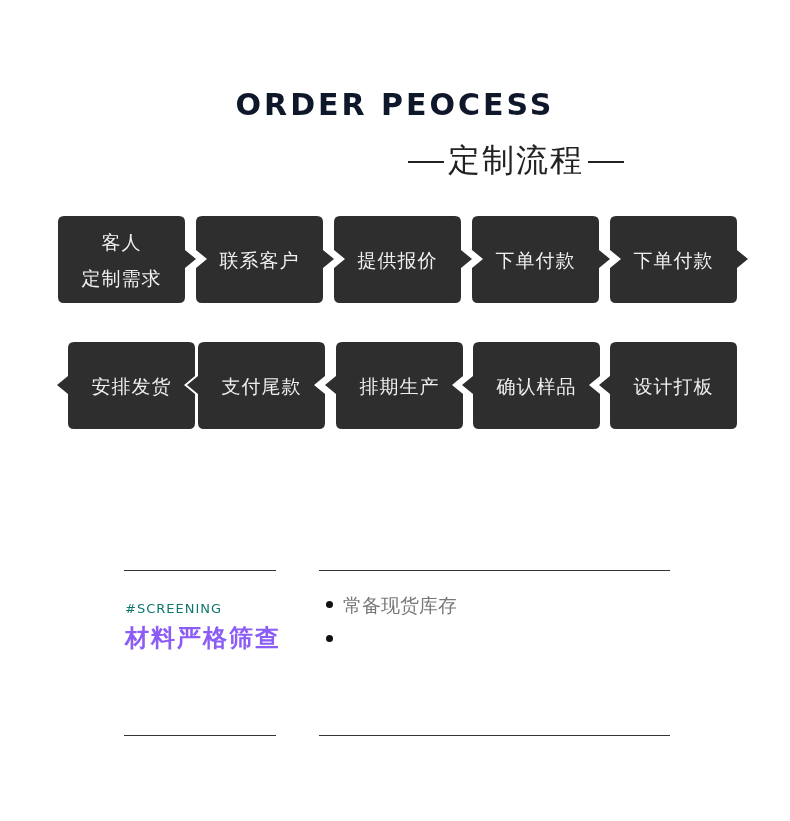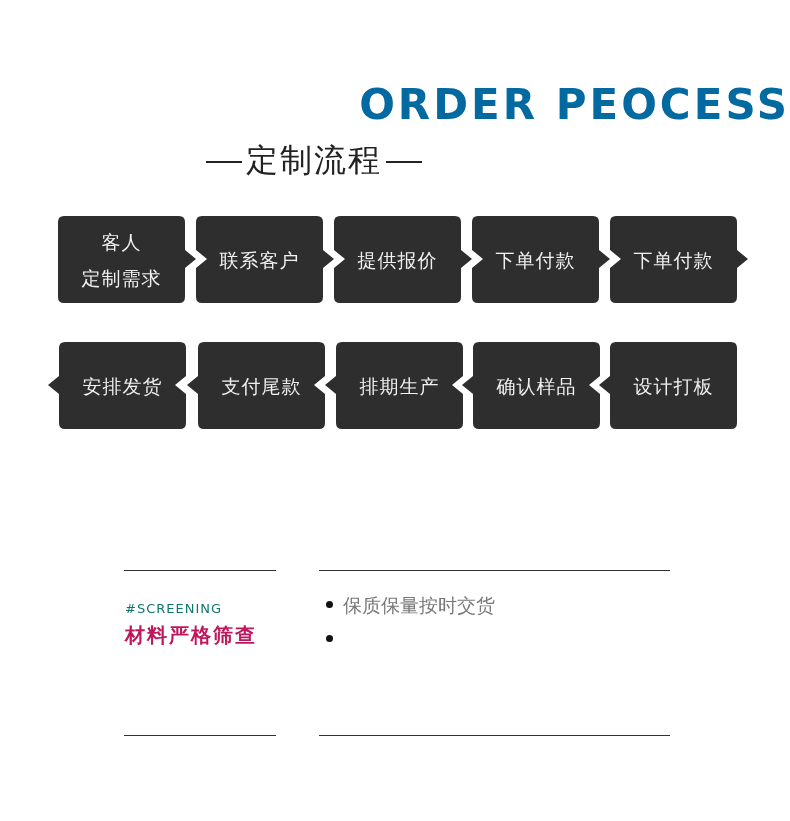--- a/index.html
+++ b/index.html
@@ -1,32 +1,32 @@
 <!DOCTYPE html>
 <html><head>
   <meta charset="utf-8">
   <style>
     html, body { margin: 0; padding: 0; background: #ffffff; }
     body { width: 790px; height: 821px; position: relative; overflow: hidden;
            font-family: "DejaVu Sans", sans-serif; }
-    .title { position: absolute; left: 0; width: 790px; top: 80px; text-align: right;
-             font-family: "DejaVu Sans", sans-serif; font-weight: bold; font-size: 42px;
-             letter-spacing: 3px; color: #0369a1; line-height: 50px; }
-    .subtitle { position: absolute; left: 0; width: 628px; top: 138px; text-align: center;
+    .title { position: absolute; left: 0; width: 790px; top: 80px; text-align: center;
+             font-family: "DejaVu Sans", sans-serif; font-weight: bold; font-size: 30px;
+             letter-spacing: 3px; color: #0f172a; line-height: 50px; }
+    .subtitle { position: absolute; left: 0; width: 628px; top: 138px; text-align: right;
                 font-size: 32px; color: #222; line-height: 44px; letter-spacing: 2px; }
     .subtitle .dash { display: inline-block; width: 36px; height: 1.5px; background: #222;
                       vertical-align: middle; margin: 0 4px; }
     .step { position: absolute; width: 127px; height: 87px; }
     .step svg { position: absolute; left: 0; top: 0; overflow: visible; }
     .step .label { position: absolute; left: 0; top: 0; width: 127px; height: 87px;
                    display: flex; flex-direction: column; align-items: center; justify-content: center;
                    color: #f0f0f0; font-size: 19px; line-height: 36px; letter-spacing: 1px; }
     .rule { position: absolute; height: 1px; background: #333; }
     .tag { position: absolute; left: 125px; top: 601px; font-size: 13px; color: #0f766e; letter-spacing: 1px; }
-    .heading { position: absolute; left: 125px; top: 622px; font-size: 20px; color: #be185d; letter-spacing: 2px; font-weight: bold; }
+    .heading { position: absolute; left: 125px; top: 622px; font-size: 24px; color: #8b5cf6; letter-spacing: 2px; font-weight: bold; }
     .list { position: absolute; left: 322px; top: 588px; margin: 0; padding: 0; list-style: none; }
     .list li { height: 34px; line-height: 34px; font-size: 19px; color: #777; }
     .list .dot { display: inline-block; width: 7px; height: 7px; border-radius: 50%; background: #111;
                  vertical-align: middle; margin: 0 10px 0 4px; position: relative; top: -2px; }
   </style>
 </head>
 <body>
 
 <div class="title">ORDER PEOCESS</div>
 <div class="subtitle"><span class="dash"></span><span>定制流程</span><span class="dash"></span></div>
@@ -66,21 +66,21 @@
 </div>
 <div class="step" style="left:610px; top:216px;">
   <svg width="127" height="87">
       <path d="M6 0 H121 Q127 0 127 6 V34 L138 43 L127 52 V81 Q127 87 121 87 H6 Q0 87 0 81 V52 L11 43 L0 34 V6 Q0 0 6 0Z" fill="#2e2e2e"></path>
     </svg>
   <div class="label">
       <span>下单付款</span>
     </div>
 </div>
 
-<div class="step" style="left:59px; top:342px;text-align:right;">
+<div class="step" style="left:68px; top:342px;text-align:right;">
   <svg width="127" height="87">
       <path d="M6 0 H121 Q127 0 127 6 V34 L116 43 L127 52 V81 Q127 87 121 87 H6 Q0 87 0 81 V52 L-11 43 L0 34 V6 Q0 0 6 0Z" fill="#2e2e2e"></path>
     </svg>
   <div class="label">
       <span>安排发货</span>
     </div>
 </div>
 <div class="step" style="left:198px; top:342px;">
   <svg width="127" height="87">
       <path d="M6 0 H121 Q127 0 127 6 V34 L116 43 L127 52 V81 Q127 87 121 87 H6 Q0 87 0 81 V52 L-11 43 L0 34 V6 Q0 0 6 0Z" fill="#2e2e2e"></path>
@@ -116,15 +116,15 @@
 
 <div class="rule" style="left:124px; top:570px; width:152px;"></div>
 <div class="rule" style="left:124px; top:735px; width:152px;"></div>
 <div class="rule" style="left:319px; top:570px; width:351px;"></div>
 <div class="rule" style="left:319px; top:735px; width:351px;"></div>
 
 <div class="tag">#SCREENING</div>
 <div class="heading">材料严格筛查</div>
 
 <ul class="list">
-  <li><span class="dot"></span><span>保质保量按时交货</span></li>
+  <li><span class="dot"></span><span>常备现货库存</span></li>
   <li><span class="dot"></span></li>
 </ul>
 
 </body></html>

